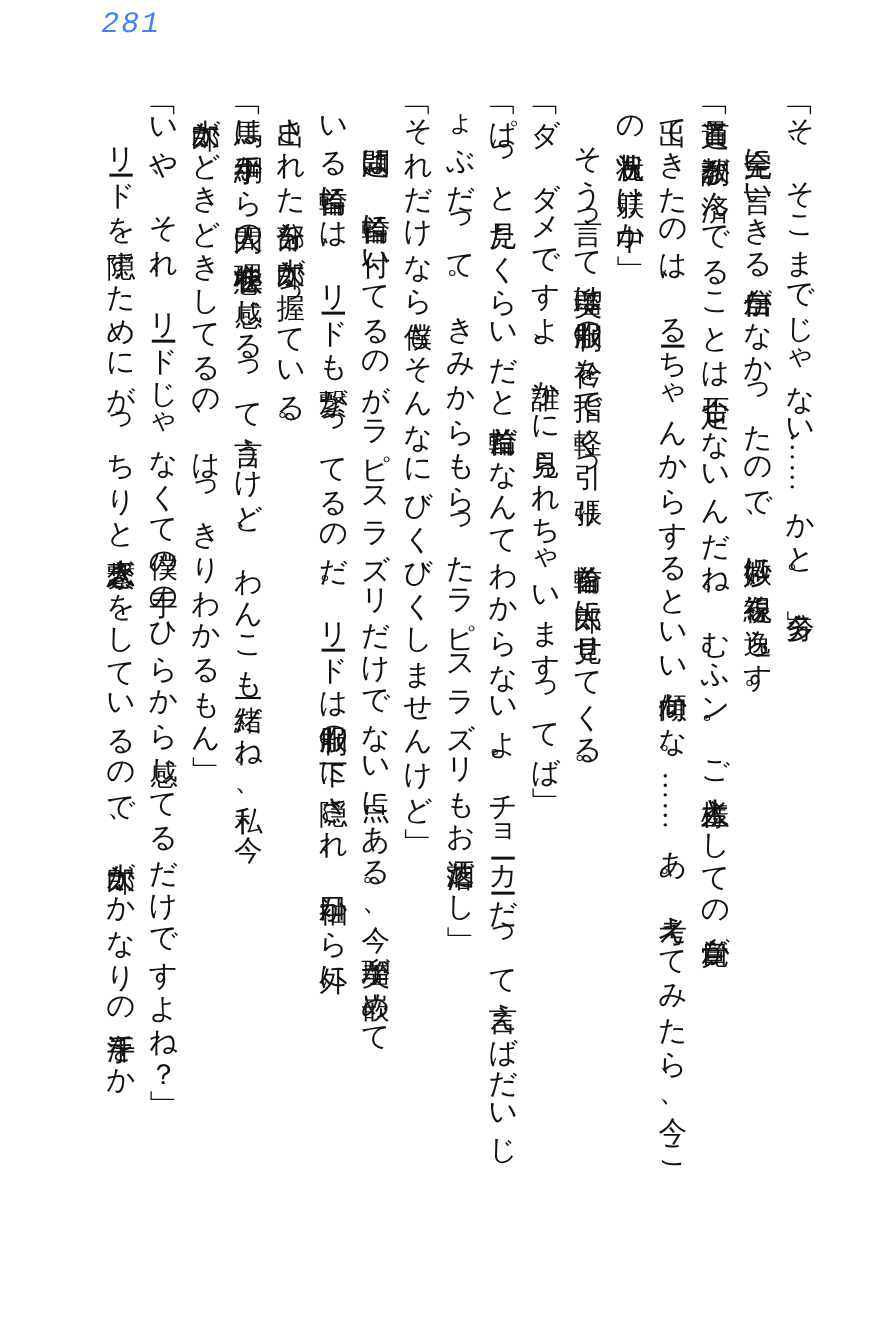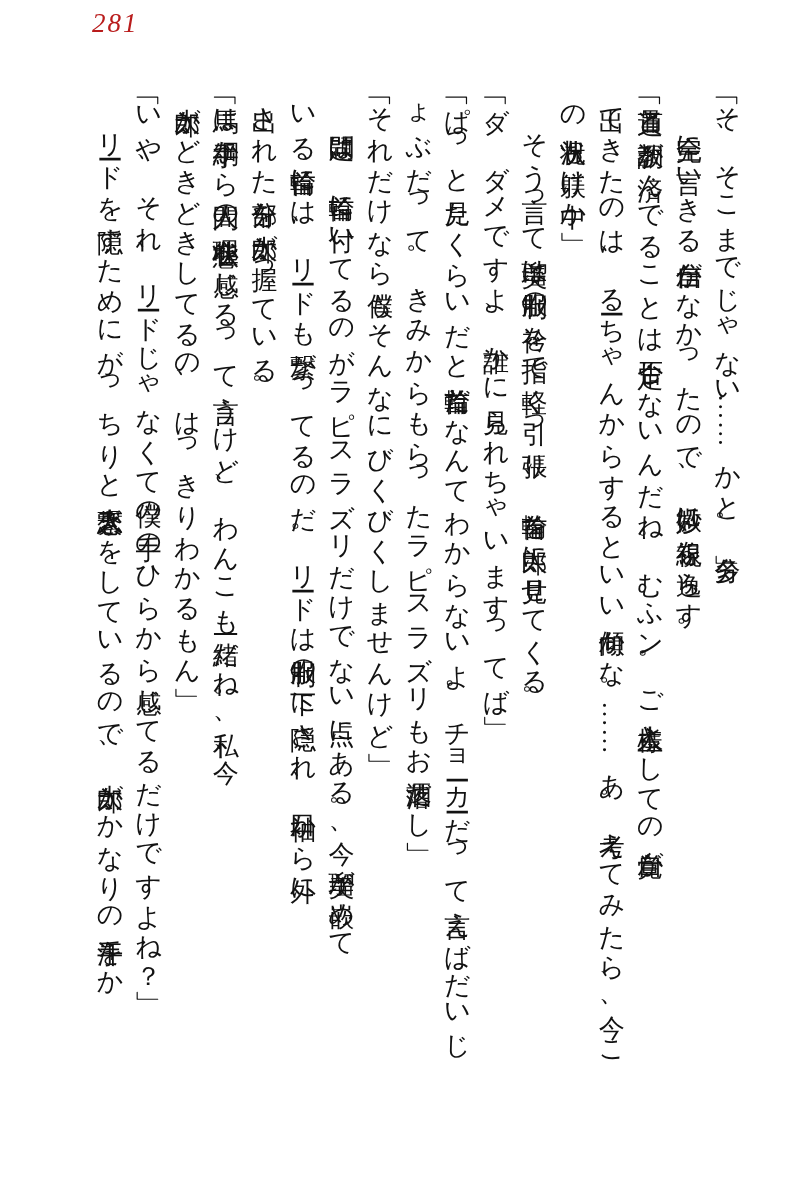--- a/index.html
+++ b/index.html
@@ -13,22 +13,23 @@
     background: #ffffff;
     overflow: hidden;
     font-family: "Liberation Serif", "DejaVu Serif", serif;
   }
   .page-number {
     position: absolute;
     top: 8px;
     left: 92px;
     font-size: 27px;
     font-style: italic;
-    color: #b91c1c;
+    color: #3b82f6;
     letter-spacing: 2px;
+    font-family: Liberation Mono, monospace;
   }
   .text-area {
     position: absolute;
     top: 88px;
     right: 54px;
     height: 1034px;
     writing-mode: vertical-rl;
     text-orientation: mixed;
     font-size: 26px;
     line-height: 38.6px;

